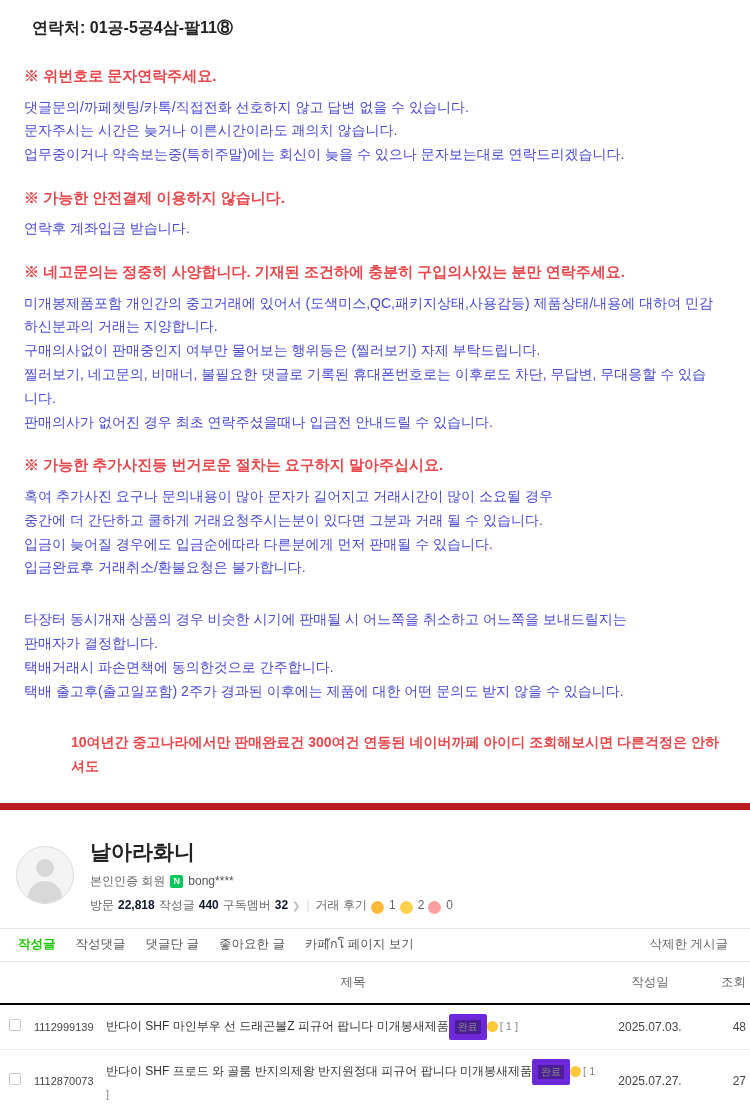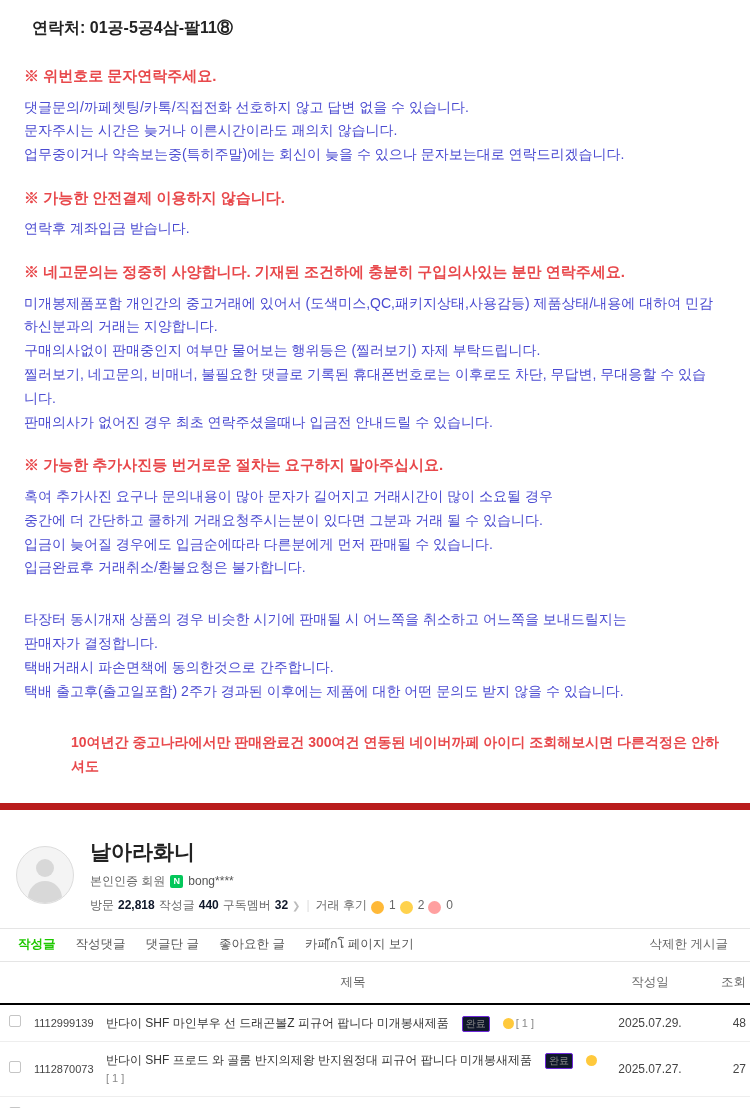--- a/index.html
+++ b/index.html
@@ -186,27 +186,27 @@
   .chk {
     width: 12px; height: 12px;
     border: 1px solid #c5c5c5;
     border-radius: 2px;
     background: #fff;
     display: inline-block;
   }
   .title-text { color: #333; }
   .tag-done {
     display: inline-block;
-    border: 1px solid #6d28d9;
-    background: #0f172a;
+    border: 6px solid #6d28d9;
+    background: #4c1d95;
     color: #888;
     font-size: 10px;
     padding: 0 3px;
     border-radius: 2px;
-    margin: 0 13px;
+    margin: 0 0;
     line-height: 14px;
     vertical-align: middle;
   }
   .cmt-face {
     display: inline-block;
     width: 11px; height: 11px;
     border-radius: 50%;
     background: #ffc93c;
     vertical-align: middle;
     margin-right: 2px;
@@ -315,21 +315,21 @@
         <th class="col-view">조회</th>
       </tr>
     </thead>
     <tbody>
       <tr>
         <td class="col-chk"><span class="chk"></span></td>
         <td class="col-id">1112999139</td>
         <td class="col-title">
           <span class="title-text">반다이 SHF 마인부우 선 드래곤볼Z 피규어 팝니다 미개봉새제품</span><span class="tag-done">완료</span><span class="cmt-face"></span><span class="cmt-count">[ 1 ]</span>
         </td>
-        <td class="col-date">2025.07.29.</td>
+        <td class="col-date">2025.07.03.</td>
         <td class="col-view">48</td>
       </tr>
       <tr>
         <td class="col-chk"><span class="chk"></span></td>
         <td class="col-id">1112870073</td>
         <td class="col-title">
           <span class="title-text">반다이 SHF 프로드 와 골룸 반지의제왕 반지원정대 피규어 팝니다 미개봉새제품</span><span class="tag-done">완료</span><span class="cmt-face"></span><span class="cmt-count">[ 1 ]</span>
         </td>
         <td class="col-date">2025.07.27.</td>
         <td class="col-view">27</td>

